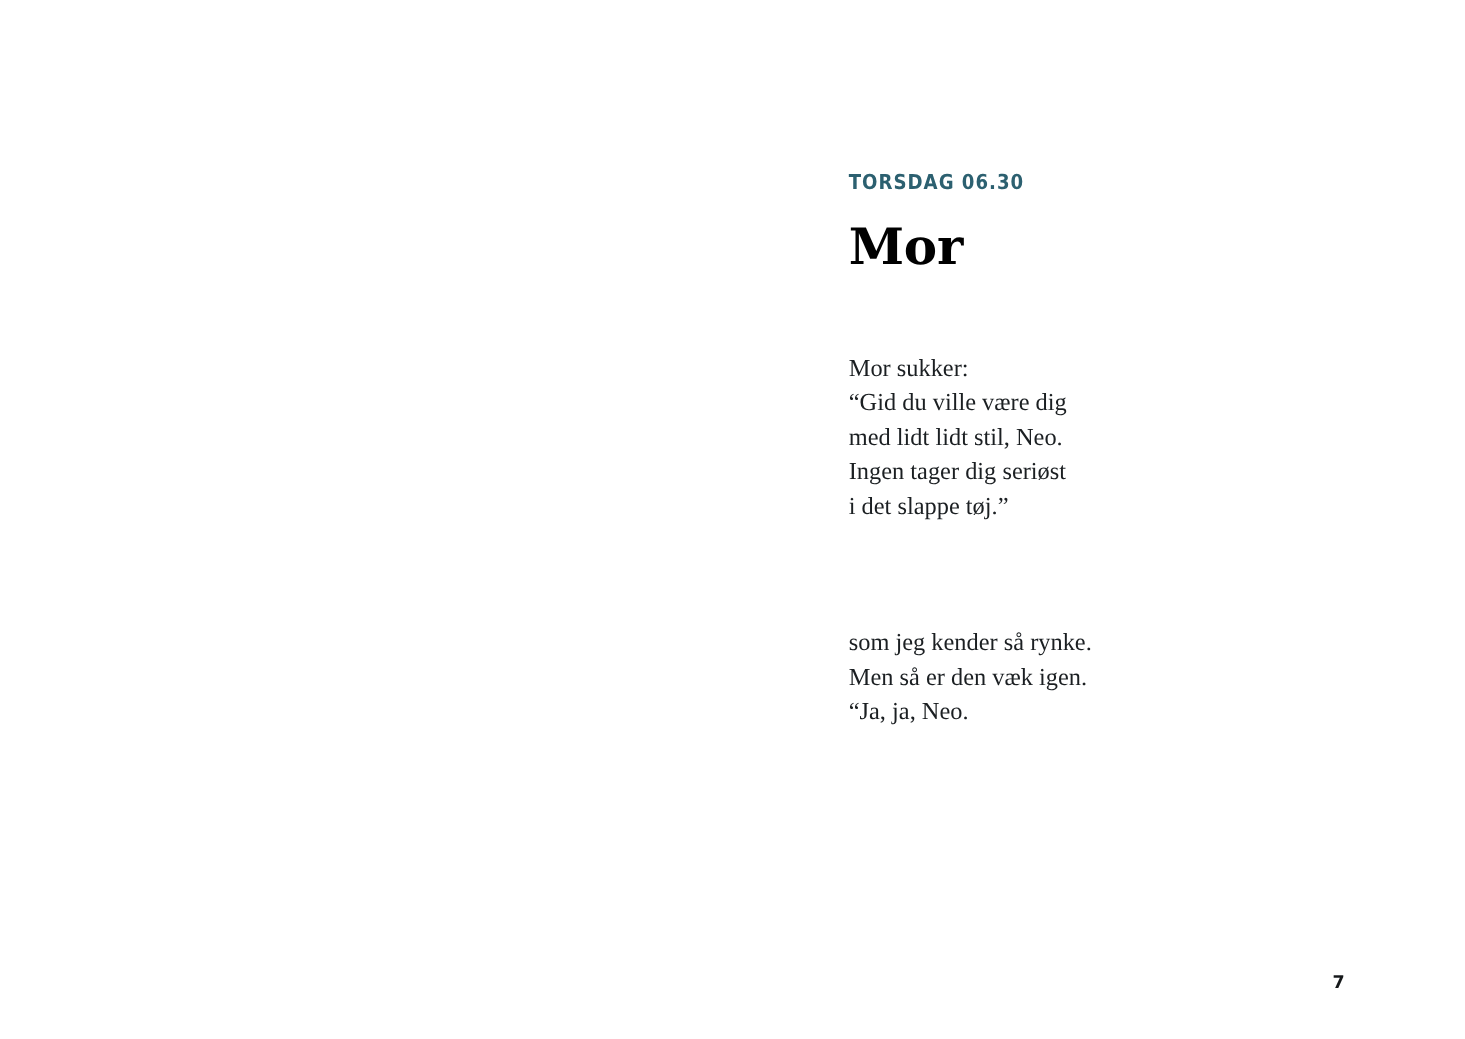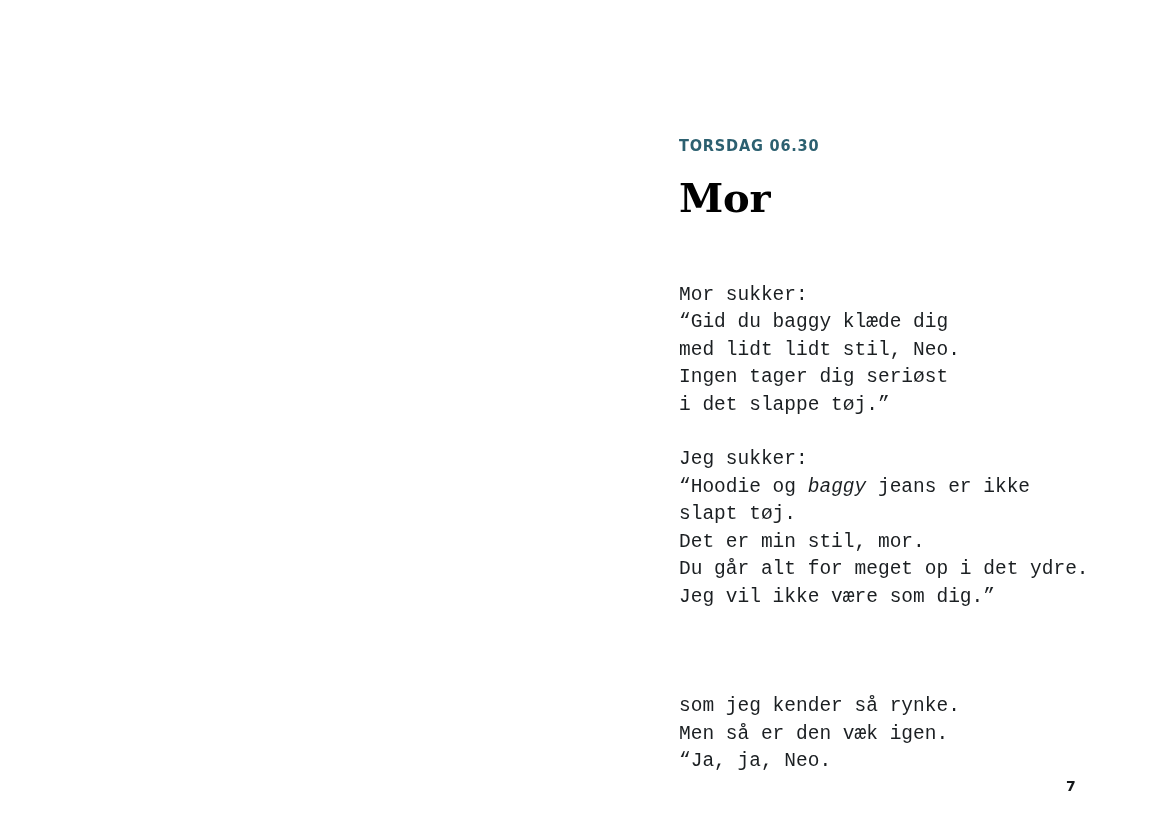--- a/index.html
+++ b/index.html
@@ -43,21 +43,20 @@
     letter-spacing: -0.2px;
   }
   .poem {
     margin-top: 62px;
     font-size: 19.5px;
     color: #1b1f22;
     line-height: 27.5px;
   }
   .stanza {
     margin: 0 0 27px 0;
-    font-family: Liberation Mono, monospace;
   }
   .stanza:last-child {
     margin-bottom: 0;
   }
   .line {
     white-space: pre-wrap;
   }
   .line em {
     font-style: italic;
   }
@@ -79,33 +78,26 @@
   <div class="content">
 
     <div class="eyebrow">TORSDAG 06.30</div>
 
     <h1 class="title">Mor</h1>
 
     <div class="poem">
 
       <p class="stanza">
         <span class="line">Mor sukker:</span><br>
-        <span class="line">“Gid du baggy klæde dig</span><br>
+        <span class="line">“Gid du ville være dig</span><br>
         <span class="line">med lidt lidt stil, Neo.</span><br>
         <span class="line">Ingen tager dig seriøst</span><br>
         <span class="line">i det slappe tøj.”</span>
       </p>
 
-      <p class="stanza">
-        <span class="line">Jeg sukker:</span><br>
-        <span class="line"><span>“Hoodie og <em>baggy</em> jeans er ikke slapt tøj.</span></span><br>
-        <span class="line">Det er min stil, mor.</span><br>
-        <span class="line">Du går alt for meget op i det ydre.</span><br>
-        <span class="line">Jeg vil ikke være som dig.”</span>
-      </p>
 
       <p class="stanza">
         <br>
         <br>
         <span class="line">som jeg kender så rynke.</span><br>
         <span class="line">Men så er den væk igen.</span><br>
         <span class="line">“Ja, ja, Neo.</span>
       </p>
 
     </div>

